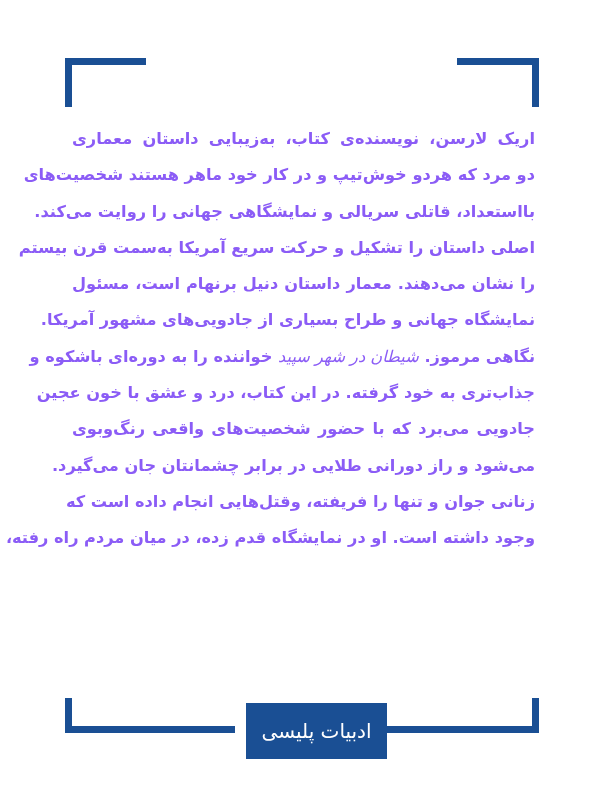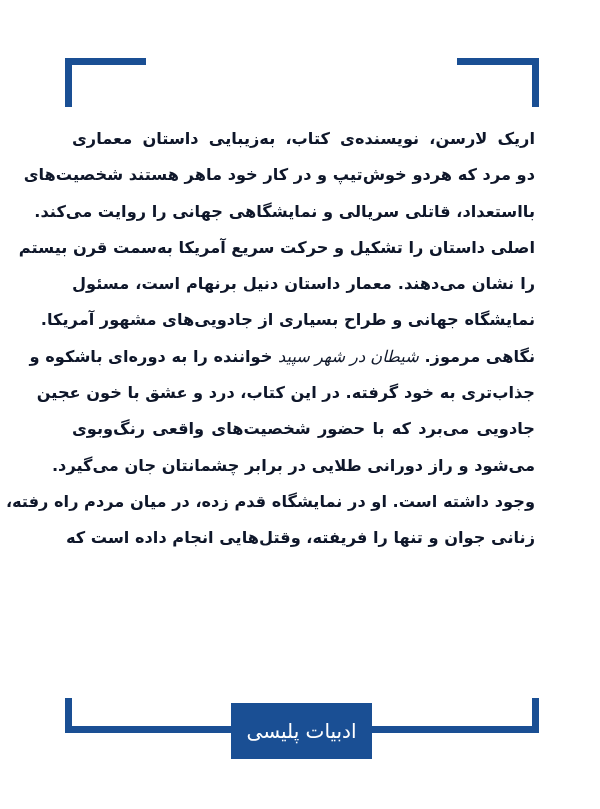--- a/index.html
+++ b/index.html
@@ -19,21 +19,21 @@
     background: var(--frame, #1a4f94);
   }
   .text-block {
     position: absolute;
     left: 72px;
     top: 121px;
     width: 463px;
     direction: rtl;
     text-align: justify;
     text-align-last: right;
-    color: #0f172a;
+    color: #8b5cf6;
     font-family: "DejaVu Sans", sans-serif;
     font-weight: bold;
     font-size: 16.2px;
     line-height: 36.3px;
   }
   .line {
     display: block;
     white-space: nowrap;
     text-align: justify;
     text-align-last: justify;
@@ -42,21 +42,21 @@
   }
   .line.last {
     text-align-last: right;
   }
   .italic {
     font-style: italic;
     font-weight: normal;
   }
   .badge {
     position: absolute;
-    left: 231px;
+    left: 246px;
     top: 703px;
     width: 141px;
     height: 56px;
     background: #1a4f94;
     display: flex;
     align-items: center;
     justify-content: center;
     direction: rtl;
   }
   .badge-label {
@@ -80,22 +80,22 @@
   <span class="line">اریک لارسن، نویسنده‌ی کتاب، به‌زیبایی داستان معماری</span>
   <span class="line">دو مرد که هردو خوش‌تیپ و در کار خود ماهر هستند شخصیت‌های</span>
   <span class="line">بااستعداد، قاتلی سریالی و نمایشگاهی جهانی را روایت می‌کند.</span>
   <span class="line">اصلی داستان را تشکیل و حرکت سریع آمریکا به‌سمت قرن بیستم</span>
   <span class="line">را نشان می‌دهند. معمار داستان دنیل برنهام است، مسئول</span>
   <span class="line">نمایشگاه جهانی و طراح بسیاری از جادویی‌های مشهور آمریکا.</span>
   <span class="line"><span>نگاهی مرموز. </span><span class="italic">شیطان در شهر سپید</span><span> خواننده را به دوره‌ای باشکوه و</span></span>
   <span class="line">جذاب‌تری به خود گرفته. در این کتاب، درد و عشق با خون عجین</span>
   <span class="line">جادویی می‌برد که با حضور شخصیت‌های واقعی رنگ‌وبوی</span>
   <span class="line">می‌شود و راز دورانی طلایی در برابر چشمانتان جان می‌گیرد.</span>
+  <span class="line">زنانی جوان و تنها را فریفته، وقتل‌هایی انجام داده است که</span>
   <span class="line">وجود داشته است. او در نمایشگاه قدم زده، در میان مردم راه رفته،</span>
-  <span class="line">زنانی جوان و تنها را فریفته، وقتل‌هایی انجام داده است که</span>
 </div>
 
 <div class="bar" style="left:65px; top:698px; width:7px; height:35px;"></div>
 <div class="bar" style="left:65px; top:726px; width:170px; height:7px;"></div>
 <div class="bar" style="left:368px; top:726px; width:171px; height:7px;"></div>
 <div class="bar" style="left:532px; top:698px; width:7px; height:35px;"></div>
 
 <div class="badge">
   <span class="badge-label">ادبیات پلیسی</span>
 </div>

